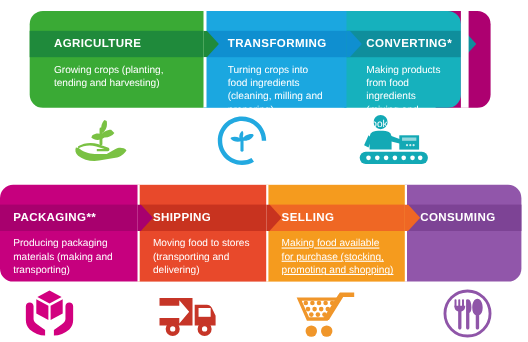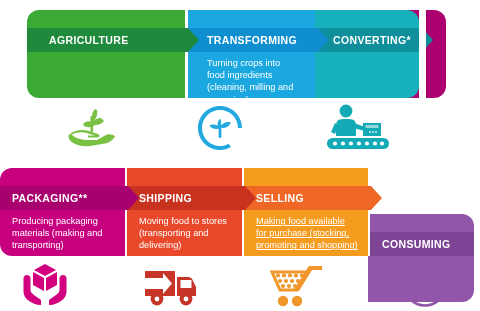--- a/index.html
+++ b/index.html
@@ -118,20 +118,21 @@
     <div class="stage" style="left:27px; width:158px; z-index:3;">
       <div class="body" style="background:#3aaa35; border-radius:12px 0 0 12px;"></div>
       <div class="hdr" style="background:#1f8a3b;">
         <span class="hdr-label">AGRICULTURE</span>
       </div>
       <div class="notch" style="left:158px;">
         <svg width="14" height="24" viewBox="0 0 14 24">
           <path d="M0,0 L3,0 L14,12 L3,24 L0,24 Z" fill="#1f8a3b"></path>
         </svg>
       </div>
+      <div class="desc">Growing crops (planting, tending and harvesting)</div>
     </div>
 
     <div class="stage" style="left:185px; width:130px; z-index:2;">
       <div class="body" style="background:#1ba7e0;"></div>
       <div class="hdr" style="background:#0f8fd0;">
         <span class="hdr-label">TRANSFORMING</span>
       </div>
       <div class="notch" style="left:130px;">
         <svg width="14" height="24" viewBox="0 0 14 24">
           <path d="M0,0 L3,0 L14,12 L3,24 L0,24 Z" fill="#0f8fd0"></path>
@@ -149,20 +150,21 @@
     <div class="stage" style="left:311px; width:108px; z-index:1;">
       <div class="body" style="background:#16b1bd; border-radius:0 12px 12px 0;"></div>
       <div class="hdr" style="background:#0f8e9c;">
         <span class="hdr-label">CONVERTING*</span>
       </div>
       <div class="notch" style="left:108px;">
         <svg width="14" height="24" viewBox="0 0 14 24">
           <path d="M0,0 L3,0 L14,12 L3,24 L0,24 Z" fill="#0f8e9c"></path>
         </svg>
       </div>
+      <div class="desc">Making products from food ingredients (mixing and cooking)</div>
     </div>
 
     <div style="position:absolute; left:307px; top:0; width:6px; height:88px; background:#ffffff; z-index:1;"></div>
 
     <div style="position:absolute; left:419px; top:0; width:7px; height:88px; background:#ffffff; z-index:1;"></div>
   </div>
 
   <div class="icons" style="top:102px;">
 
     <div class="icon-cell" style="left:56px; width:70px;">
@@ -261,21 +263,21 @@
       <div class="notch" style="left:126px;">
         <svg width="14" height="24" viewBox="0 0 14 24">
           <path d="M0,0 L3,0 L14,12 L3,24 L0,24 Z" fill="#ef6724"></path>
         </svg>
       </div>
       <div class="desc" style="left:14px; right:10px;text-decoration:underline;">Making food available for purchase (stocking, promoting and shopping)</div>
     </div>
 
     <div style="position:absolute; left:238px; top:0; width:6px; height:88px; background:#ffffff; z-index:2;"></div>
 
-    <div class="stage" style="left:368px; width:106px; z-index:1;margin-top:46px;">
+    <div class="stage" style="left:368px; width:106px; z-index:1;">
       <div class="body" style="background:#9156aa; border-radius:0 12px 12px 0;"></div>
       <div class="hdr" style="background:#7d4395;">
         <span class="hdr-label" style="padding-left:14px;">CONSUMING</span>
       </div>
     </div>
 
     <div style="position:absolute; left:364px; top:0; width:6px; height:88px; background:#ffffff; z-index:1;"></div>
   </div>
 
   <div class="icons" style="top:259px;">

